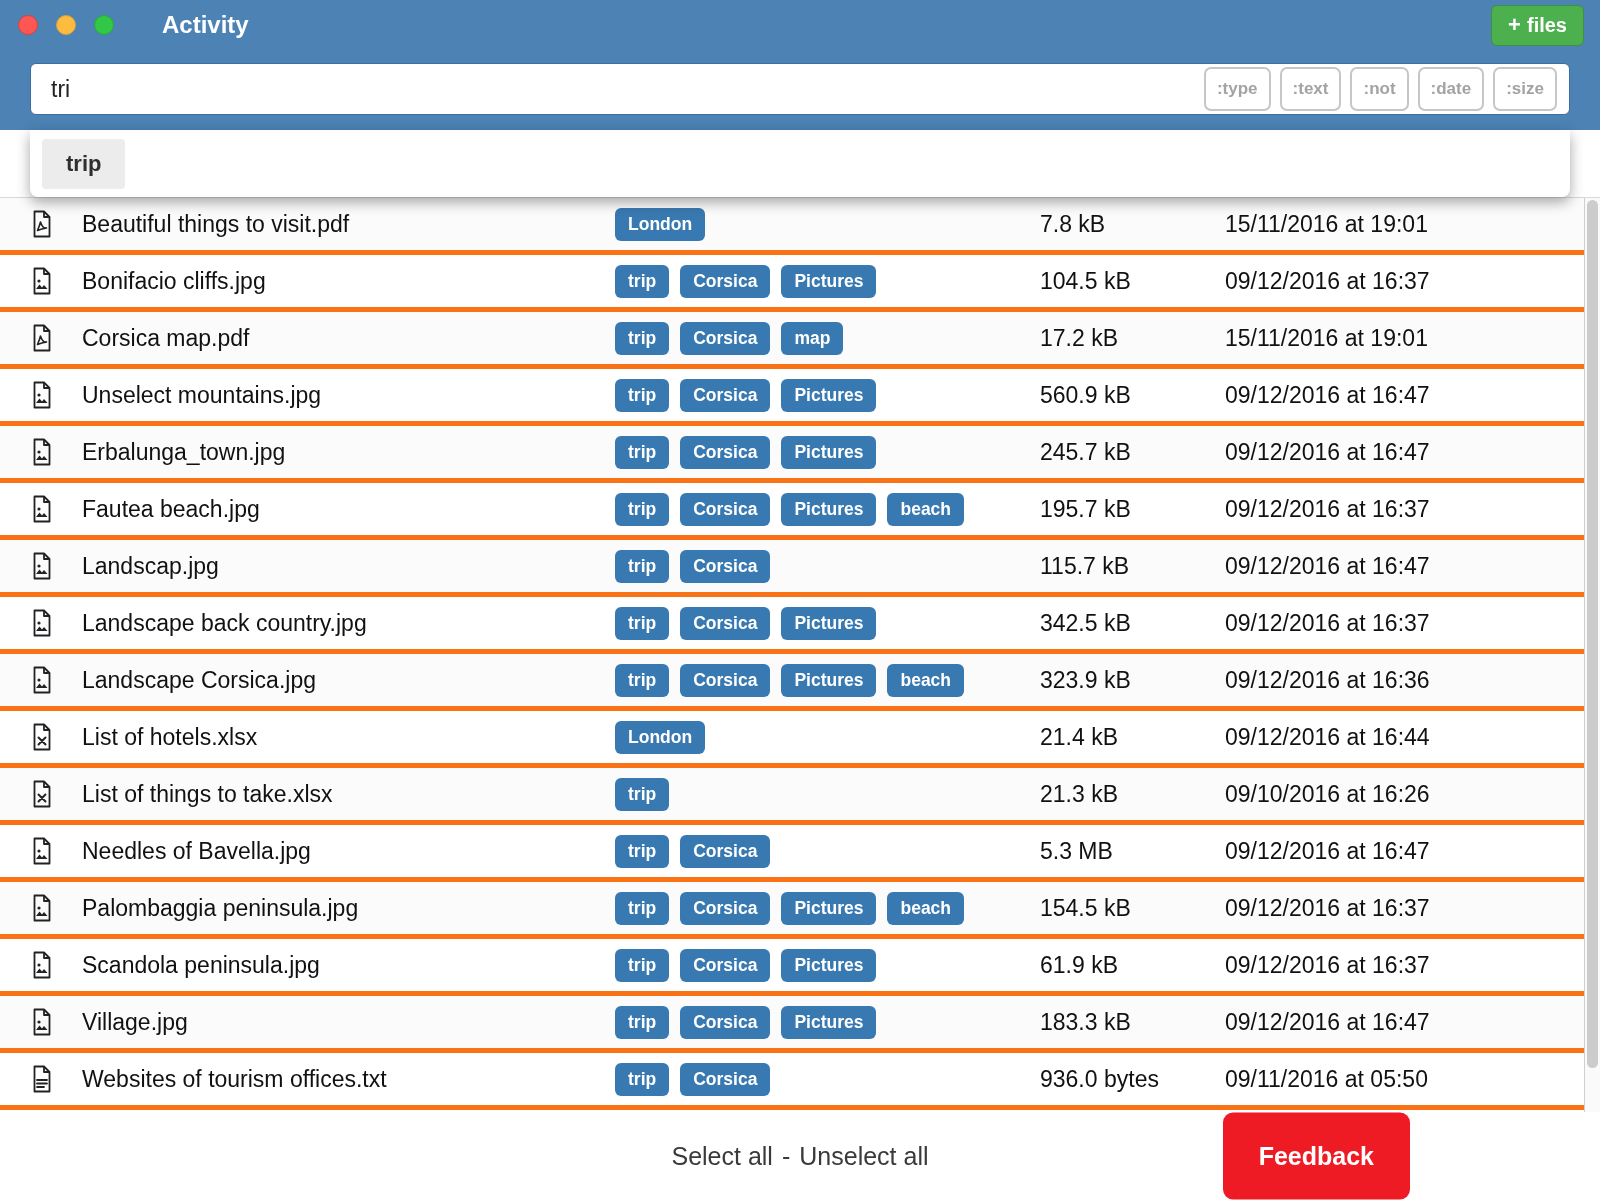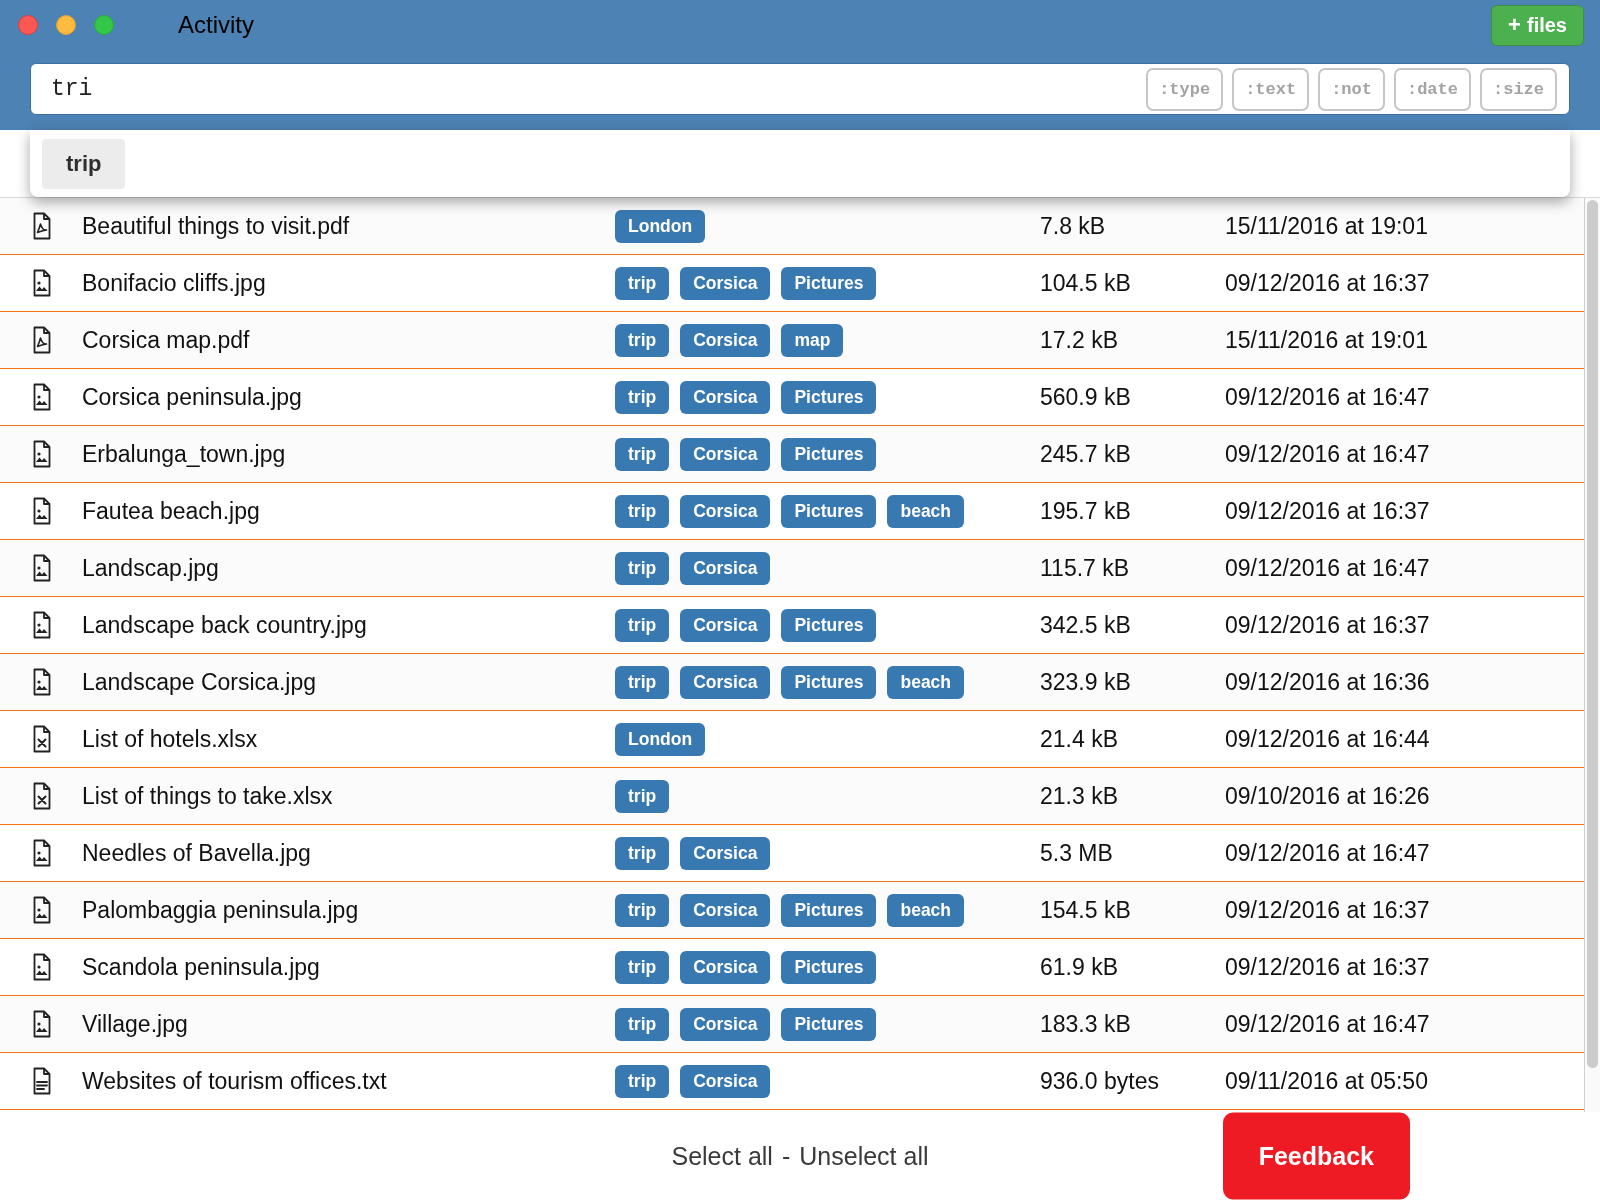--- a/index.html
+++ b/index.html
@@ -9,45 +9,45 @@
   .window { width: 1600px; height: 1200px; display: flex; flex-direction: column; position: relative; background: #fff; }
 
   
   .header { background: var(--header-blue, #4c82b4); flex: 0 0 130px; }
   .titlebar { height: 50px; display: flex; align-items: center; }
   .traffic-lights { display: flex; gap: 18px; padding-left: 18px; }
   .light { width: 20px; height: 20px; border-radius: 50%; display: inline-block; }
   .light.red    { background: #fc5753; border: 1px solid #df3e38; }
   .light.yellow { background: #fdbc40; border: 1px solid #de9f34; }
   .light.green  { background: #33c748; border: 1px solid #27aa35; }
-  .win-title { color: #000000; font-weight: normal; font-size: 24px; margin-left: 64px; }
+  .win-title { color: #ffffff; font-weight: bold; font-size: 24px; margin-left: 48px; }
   .add-files-btn { margin-left: auto; margin-right: 16px; background: var(--add-files-green, #4cb04f);
     border: 1px solid #3e9142; border-radius: 6px; color: #fff; font-weight: bold; font-size: 20px;
     padding: 8px 16px; cursor: pointer; font-family: inherit; display: flex; align-items: center; gap: 6px; }
   .plus-glyph { font-size: 22px; font-weight: bold; line-height: 1; }
 
-  .search-row { padding: 13px 30px 0 30px; font-family: Liberation Mono, monospace; }
+  .search-row { padding: 13px 30px 0 30px; }
   .search-box { background: #fff; border-radius: 6px; height: 52px; display: flex; align-items: center;
     padding: 0 12px 0 20px; border: 1px solid #3a6ea5; }
   .search-input { flex: 1; border: none; outline: none; font-size: 23px; color: #222; font-family: inherit; background: transparent; }
   .filter-chips { display: flex; gap: 9px; }
   .filter-chip { background: #fff; border: 2px solid #c6c6c6; border-radius: 7px; color: #a3a3a3;
     font-weight: bold; font-size: 17px; padding: 10px 11px; cursor: pointer; font-family: inherit; }
 
   
   .suggestion-panel { margin: 0 30px; width: 1540px; background: #fff; border-radius: 0 0 8px 8px;
     box-shadow: 0 5px 14px rgba(0,0,0,0.35); height: 67px; display: flex; align-items: center;
     padding-left: 12px; position: relative; z-index: 5; flex: 0 0 67px; }
   .suggestion-item { background: #ececec; border-radius: 4px; padding: 12px 24px; font-size: 22px;
     font-weight: bold; color: #2f2f2f; cursor: pointer; }
 
   
   .file-list { flex: 1 1 auto; position: relative; border-top: 1px solid #d8d8d8; overflow: hidden; padding-right: 16px; }
   .row { height: 57px; display: grid; grid-template-columns: 52px 533px 425px 185px 1fr;
-    align-items: center; padding-left: 30px; border-bottom: 1px solid #f97316; background: #fff; cursor: pointer; }
+    align-items: center; padding-left: 30px; border-bottom: 5px solid #f97316; background: #fff; cursor: pointer; }
   .row:nth-child(odd) { background: #fbfbfb; }
   .ficon { display: flex; align-items: center; }
   .fname { font-size: 23px; color: #111; white-space: nowrap; overflow: hidden; }
   .ftags { display: flex; align-items: center; }
   .tag { background: var(--tag-blue, #3979b1); color: #fff; font-weight: bold; font-size: 17.5px;
     padding: 6px 13px; border-radius: 6px; margin-right: 11px; white-space: nowrap; }
   .fsize { font-size: 23px; color: #111; }
   .fdate { font-size: 23px; color: #111; }
 
   
@@ -151,21 +151,21 @@
       </div>
       <div class="row">
         <span class="ficon">
           <svg viewBox="0 0 24 28" width="24" height="28">
             <path d="M4.5 1.5h9.5l5.5 5.5v19.5h-15z" fill="none" stroke="#222" stroke-width="1.8" stroke-linejoin="round"></path>
             <path d="M14 1.5v5.5h5.5" fill="none" stroke="#222" stroke-width="1.8" stroke-linejoin="round"></path>
             <circle cx="9" cy="14" r="1.6" fill="#222"></circle>
             <path d="M6 22l3.5-4.5 2.5 3 2-2.5 3.5 4z" fill="#222"></path>
           </svg>
         </span>
-        <span class="fname">Corsica peninsula.jpg</span>
+        <span class="fname">Unselect mountains.jpg</span>
         <span class="ftags">
           <span class="tag">trip</span>
           <span class="tag">Corsica</span>
           <span class="tag">Pictures</span>
         </span>
         <span class="fsize">560.9 kB</span>
         <span class="fdate">09/12/2016 at 16:47</span>
       </div>
       <div class="row">
         <span class="ficon">

